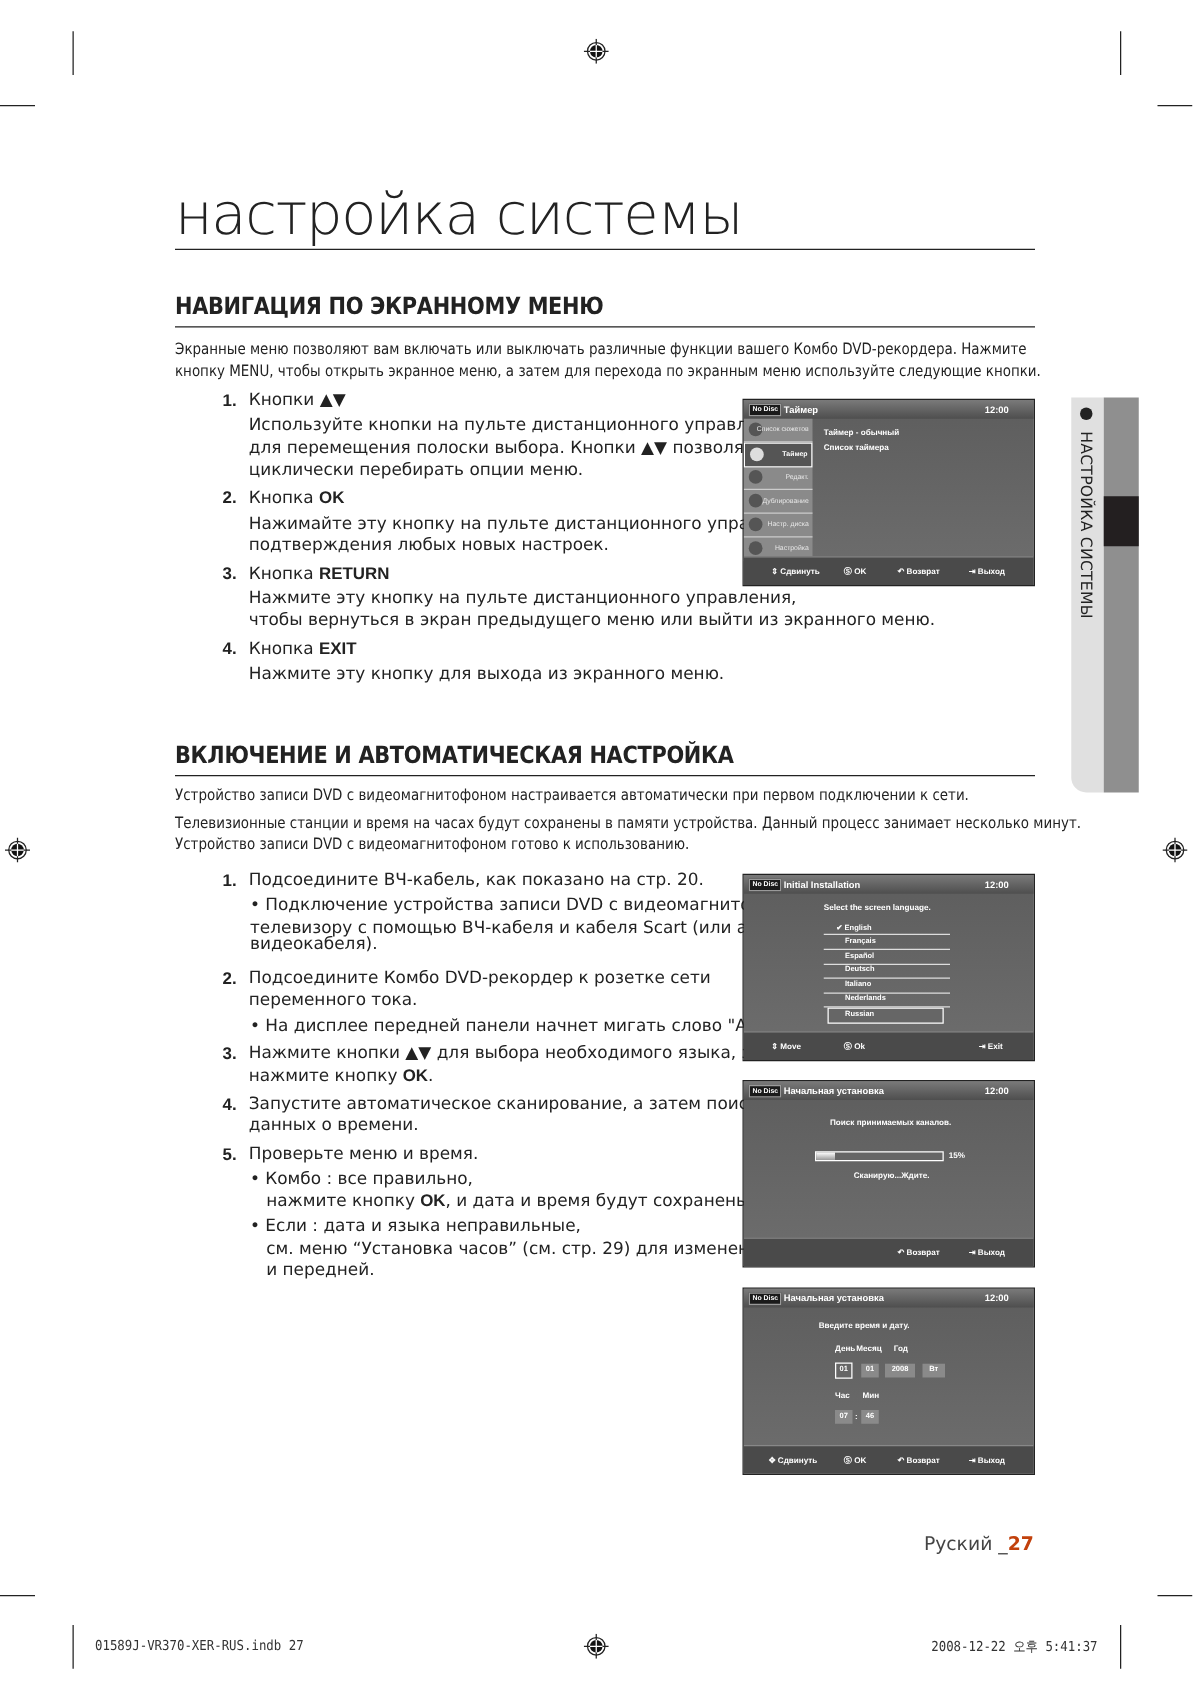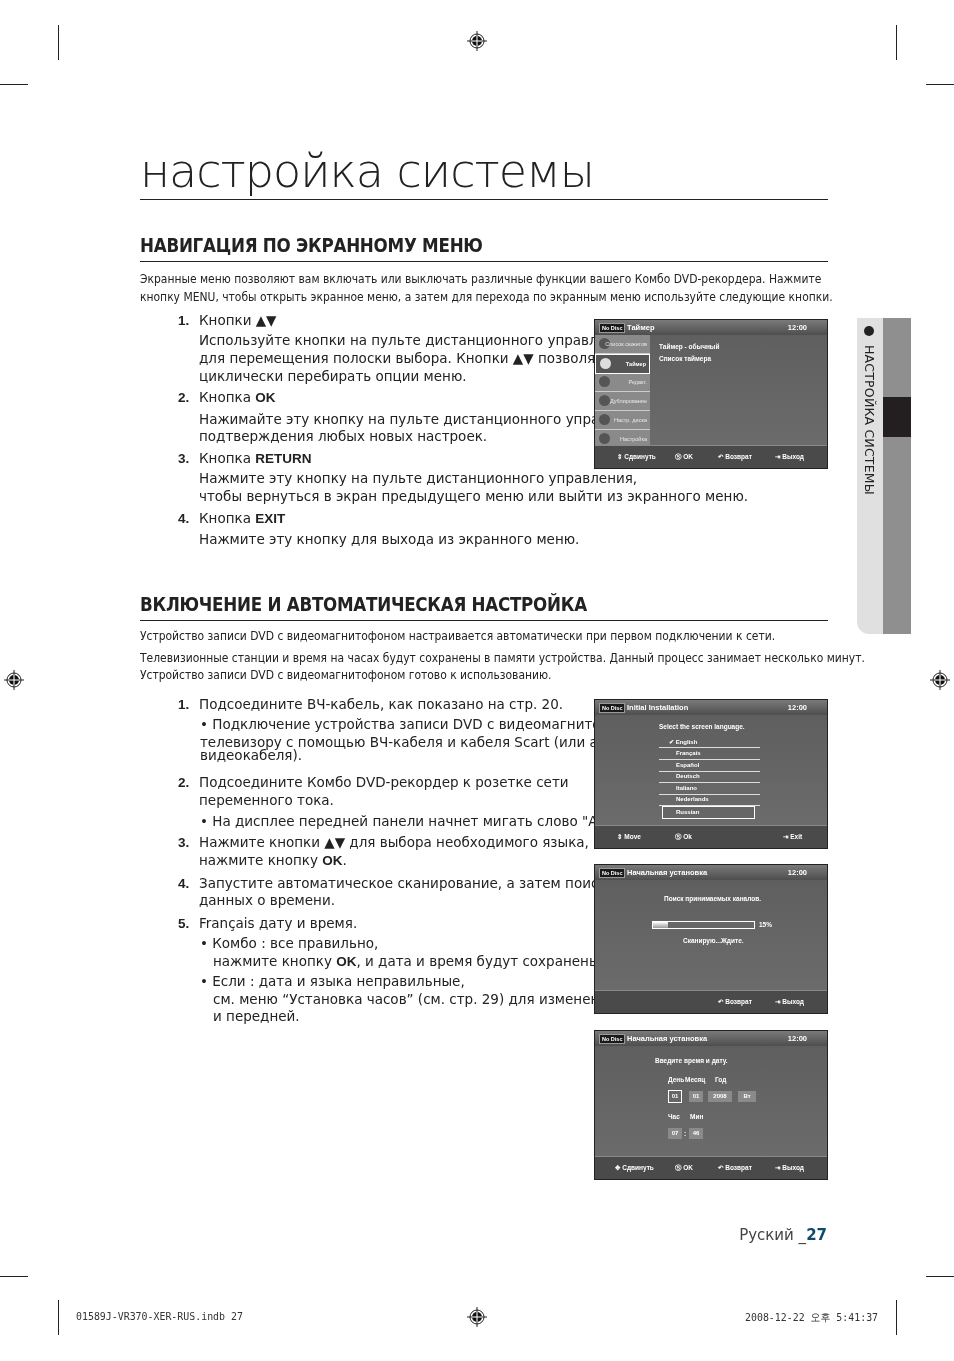--- a/index.html
+++ b/index.html
@@ -38,21 +38,21 @@
     .lang-row.boxed { border:1px solid #fff; width:91px; left:67px; background:#666; }
     .field { position:absolute; height:11px; background:#8a8a8a; font-size:6px; font-weight:bold; text-align:center; line-height:11px; }
     .field.focus { border:1px solid #fff; background:#666; }
     
     .tab-light { position:absolute; left:857px; top:318px; width:26px; height:316px; background:#e0e0e0; border-bottom-left-radius:12px; }
     .tab-dark { position:absolute; left:883px; top:318px; width:28px; height:316px; background:#8f8f8f; }
     .tab-black { position:absolute; left:883px; top:397px; width:28px; height:40px; background:#231f20; }
     .tab-dot { position:absolute; left:864px; top:326px; width:10px; height:10px; border-radius:50%; background:#222; }
     .tab-label { position:absolute; left:862px; top:345px; font-size:12.5px; color:#222; writing-mode:vertical-rl; white-space:nowrap; letter-spacing:0.2px; }
     .footer-lang { position:absolute; right:127px; top:1226px; font-size:15px; color:#444; }
-    .footer-lang b { color:#0c4a6e; }
+    .footer-lang b { color:#c2410c; }
     .slug { position:absolute; top:1310px; font-family:"DejaVu Sans Mono", monospace; font-size:11px; color:#333; white-space:nowrap; transform:scaleX(0.9); transform-origin:left; }
   </style>
 </head>
 <body>
 
 <div class="crop-v" style="left:58px;top:25px;height:35px;"></div>
 <div class="crop-v" style="left:896px;top:25px;height:35px;"></div>
 <div class="crop-h" style="left:0;top:84px;width:28px;"></div>
 <div class="crop-h" style="left:926px;top:84px;width:28px;"></div>
 <div class="crop-h" style="left:0;top:1276px;width:28px;"></div>
@@ -221,21 +221,21 @@
 <div class="item" style="top:874px;">
     <span class="num">4.</span>
     <span class="txt">Запустите автоматическое сканирование, а затем поиск</span>
   </div>
 <div class="item" style="top:891px;">
     <span class="txt">данных о времени.</span>
   </div>
 
 <div class="item" style="top:914px;">
     <span class="num">5.</span>
-    <span class="txt">Français дату и время.</span>
+    <span class="txt">Проверьте меню и время.</span>
   </div>
 <div class="bullet" style="top:934px;">• Комбо : все правильно,</div>
 <div class="bullet" style="top:952px;left:213px;"><span>нажмите кнопку </span><b style="font-family:'Liberation Sans',sans-serif;">OK</b><span>, и дата и время будут сохранены.</span></div>
 <div class="bullet" style="top:972px;">• Если : дата и языка неправильные,</div>
 <div class="bullet" style="top:990px;left:213px;">см. меню “Установка часов” (см. стр. 29) для изменения даты</div>
 <div class="bullet" style="top:1007px;left:213px;">и передней.</div>
 
 <div class="tv" style="top:699px;height:148px;">
   <div class="tv-head">
     <span class="nodisc">No Disc</span>

